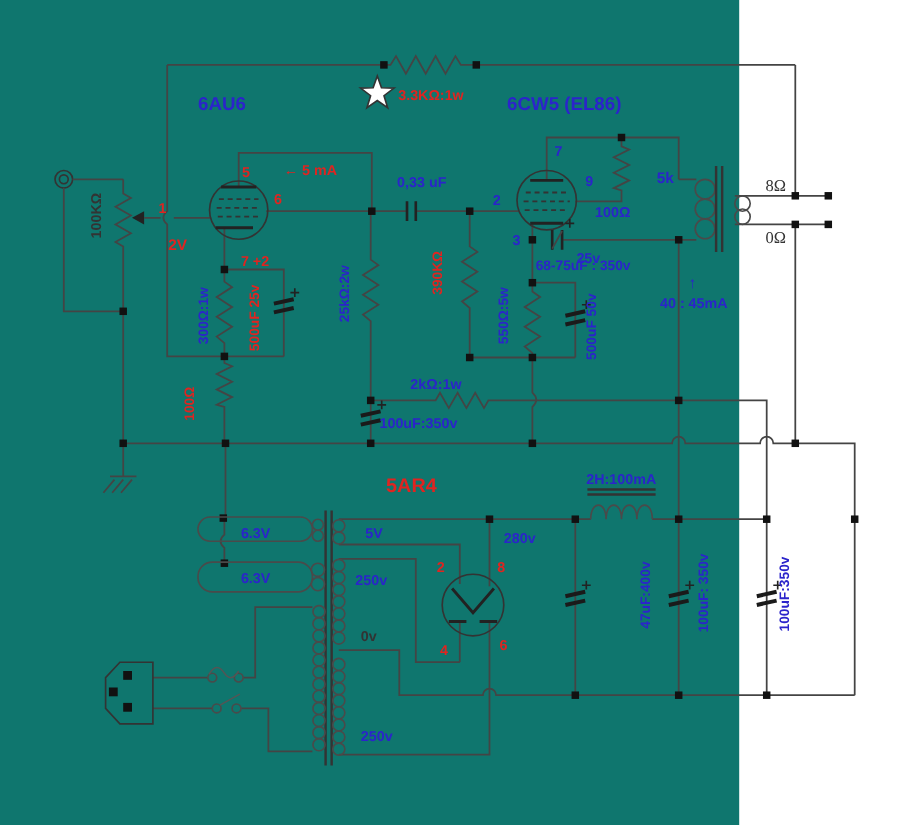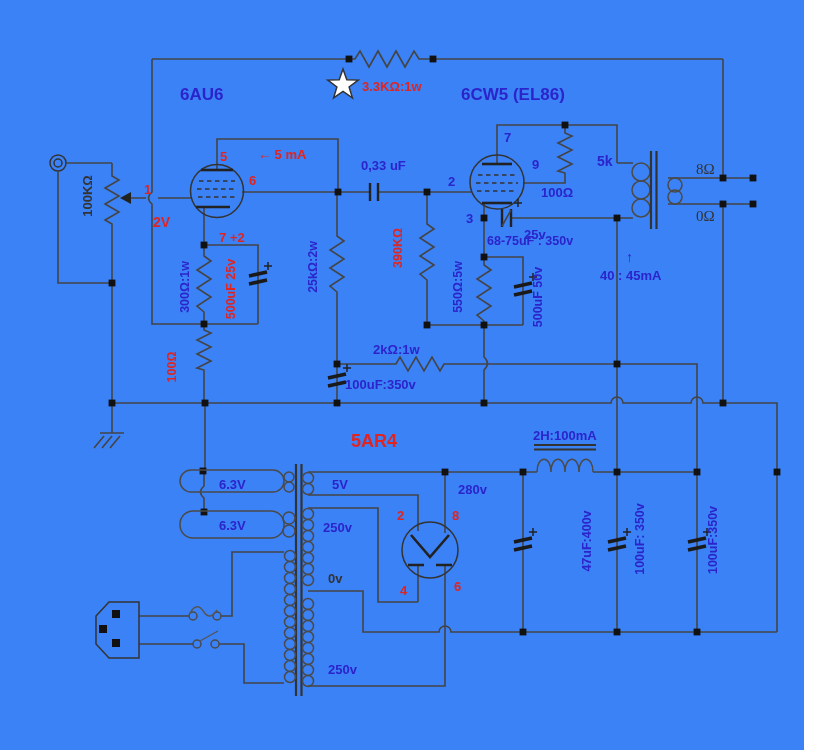--- a/index.html
+++ b/index.html
@@ -1,16 +1,16 @@
 <!DOCTYPE html>
 <html><head>
 <meta charset="utf-8">
 <style>
   html,body{margin:0;padding:0;background:#ffffff;}
-  .page{width:804px;height:750px;background:#3b82f6;position:relative;font-family:"Liberation Sans",sans-serif;}
+  .page{width:672px;height:750px;background:#0f766e;position:relative;font-family:"Liberation Sans",sans-serif;}
   svg{display:block;}
   .wire{stroke:#444;stroke-width:1.6;fill:none;}
   .wire-thin{stroke:#555;stroke-width:1.4;fill:none;}
   .bar{stroke:#222;stroke-width:2.6;fill:none;}
   .coil{stroke:#4a4a4a;stroke-width:1.5;fill:none;}
   .core{stroke:#333;stroke-width:2.2;fill:none;}
   .tube{stroke:#333;stroke-width:1.5;fill:none;}
   .grid-dash{stroke:#333;stroke-width:1.6;fill:none;stroke-dasharray:4.5,3.5;}
   .capb{stroke:#222;stroke-width:2.4;fill:none;}
   .ecapbar{stroke:#1a1a1a;stroke-width:3.6;fill:none;}

